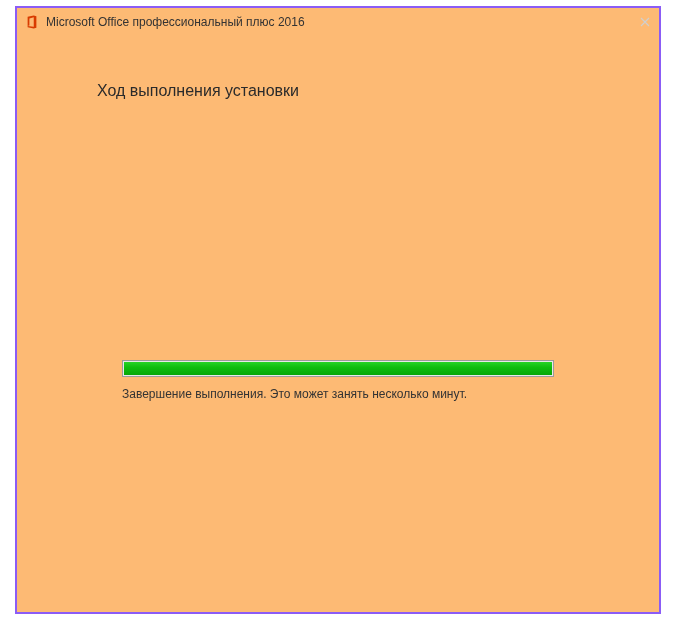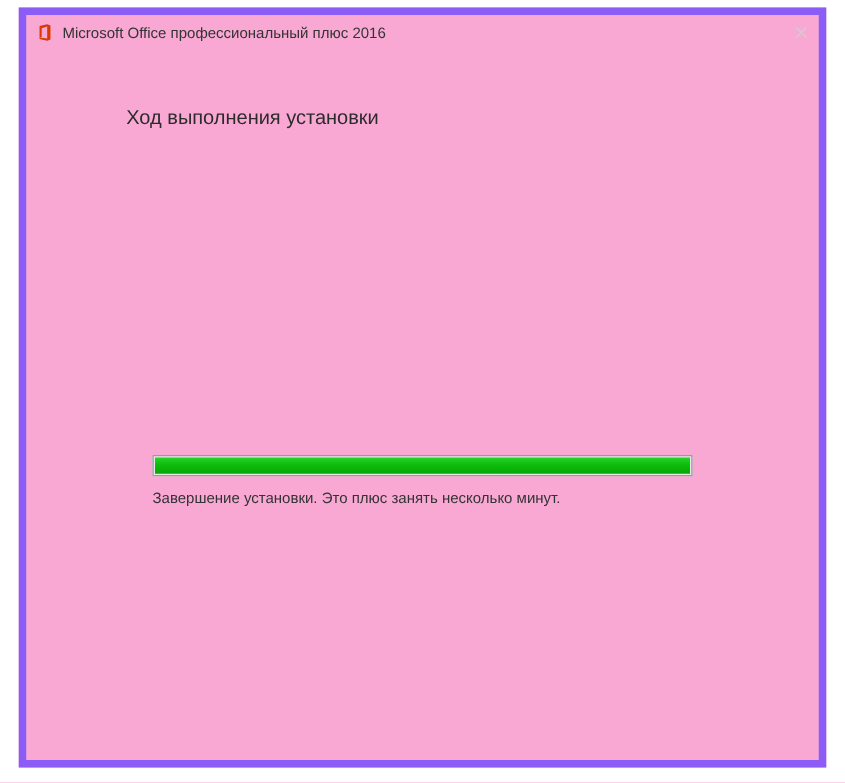--- a/index.html
+++ b/index.html
@@ -10,22 +10,22 @@
       font-family: "Segoe UI", Tahoma, sans-serif;
       position: relative;
       overflow: hidden;
     }
     .window {
       position: absolute;
       top: 6px;
       left: 15px;
       right: 15px;
       bottom: 12px;
-      background: #f9a8d4;
-      border: 6px solid #8b5cf6;
+      background: #fdba74;
+      border: 2px solid #8b5cf6;
     }
     .titlebar {
       height: 28px;
       display: flex;
       align-items: center;
       padding: 0 6px 0 8px;
       position: relative;
     }
     .title-left {
       display: flex;
@@ -105,16 +105,16 @@
     </div>
   </div>
 
   <div class="content">
     <h1 class="heading">Ход выполнения установки</h1>
 
     <div class="progress-container">
       <div class="progress-track">
         <div class="progress-fill" style="width: 100%;"></div>
       </div>
-      <div class="status-text">Завершение установки. Это плюс занять несколько минут.</div>
+      <div class="status-text">Завершение выполнения. Это может занять несколько минут.</div>
     </div>
   </div>
 </div>
 
 </body></html>

